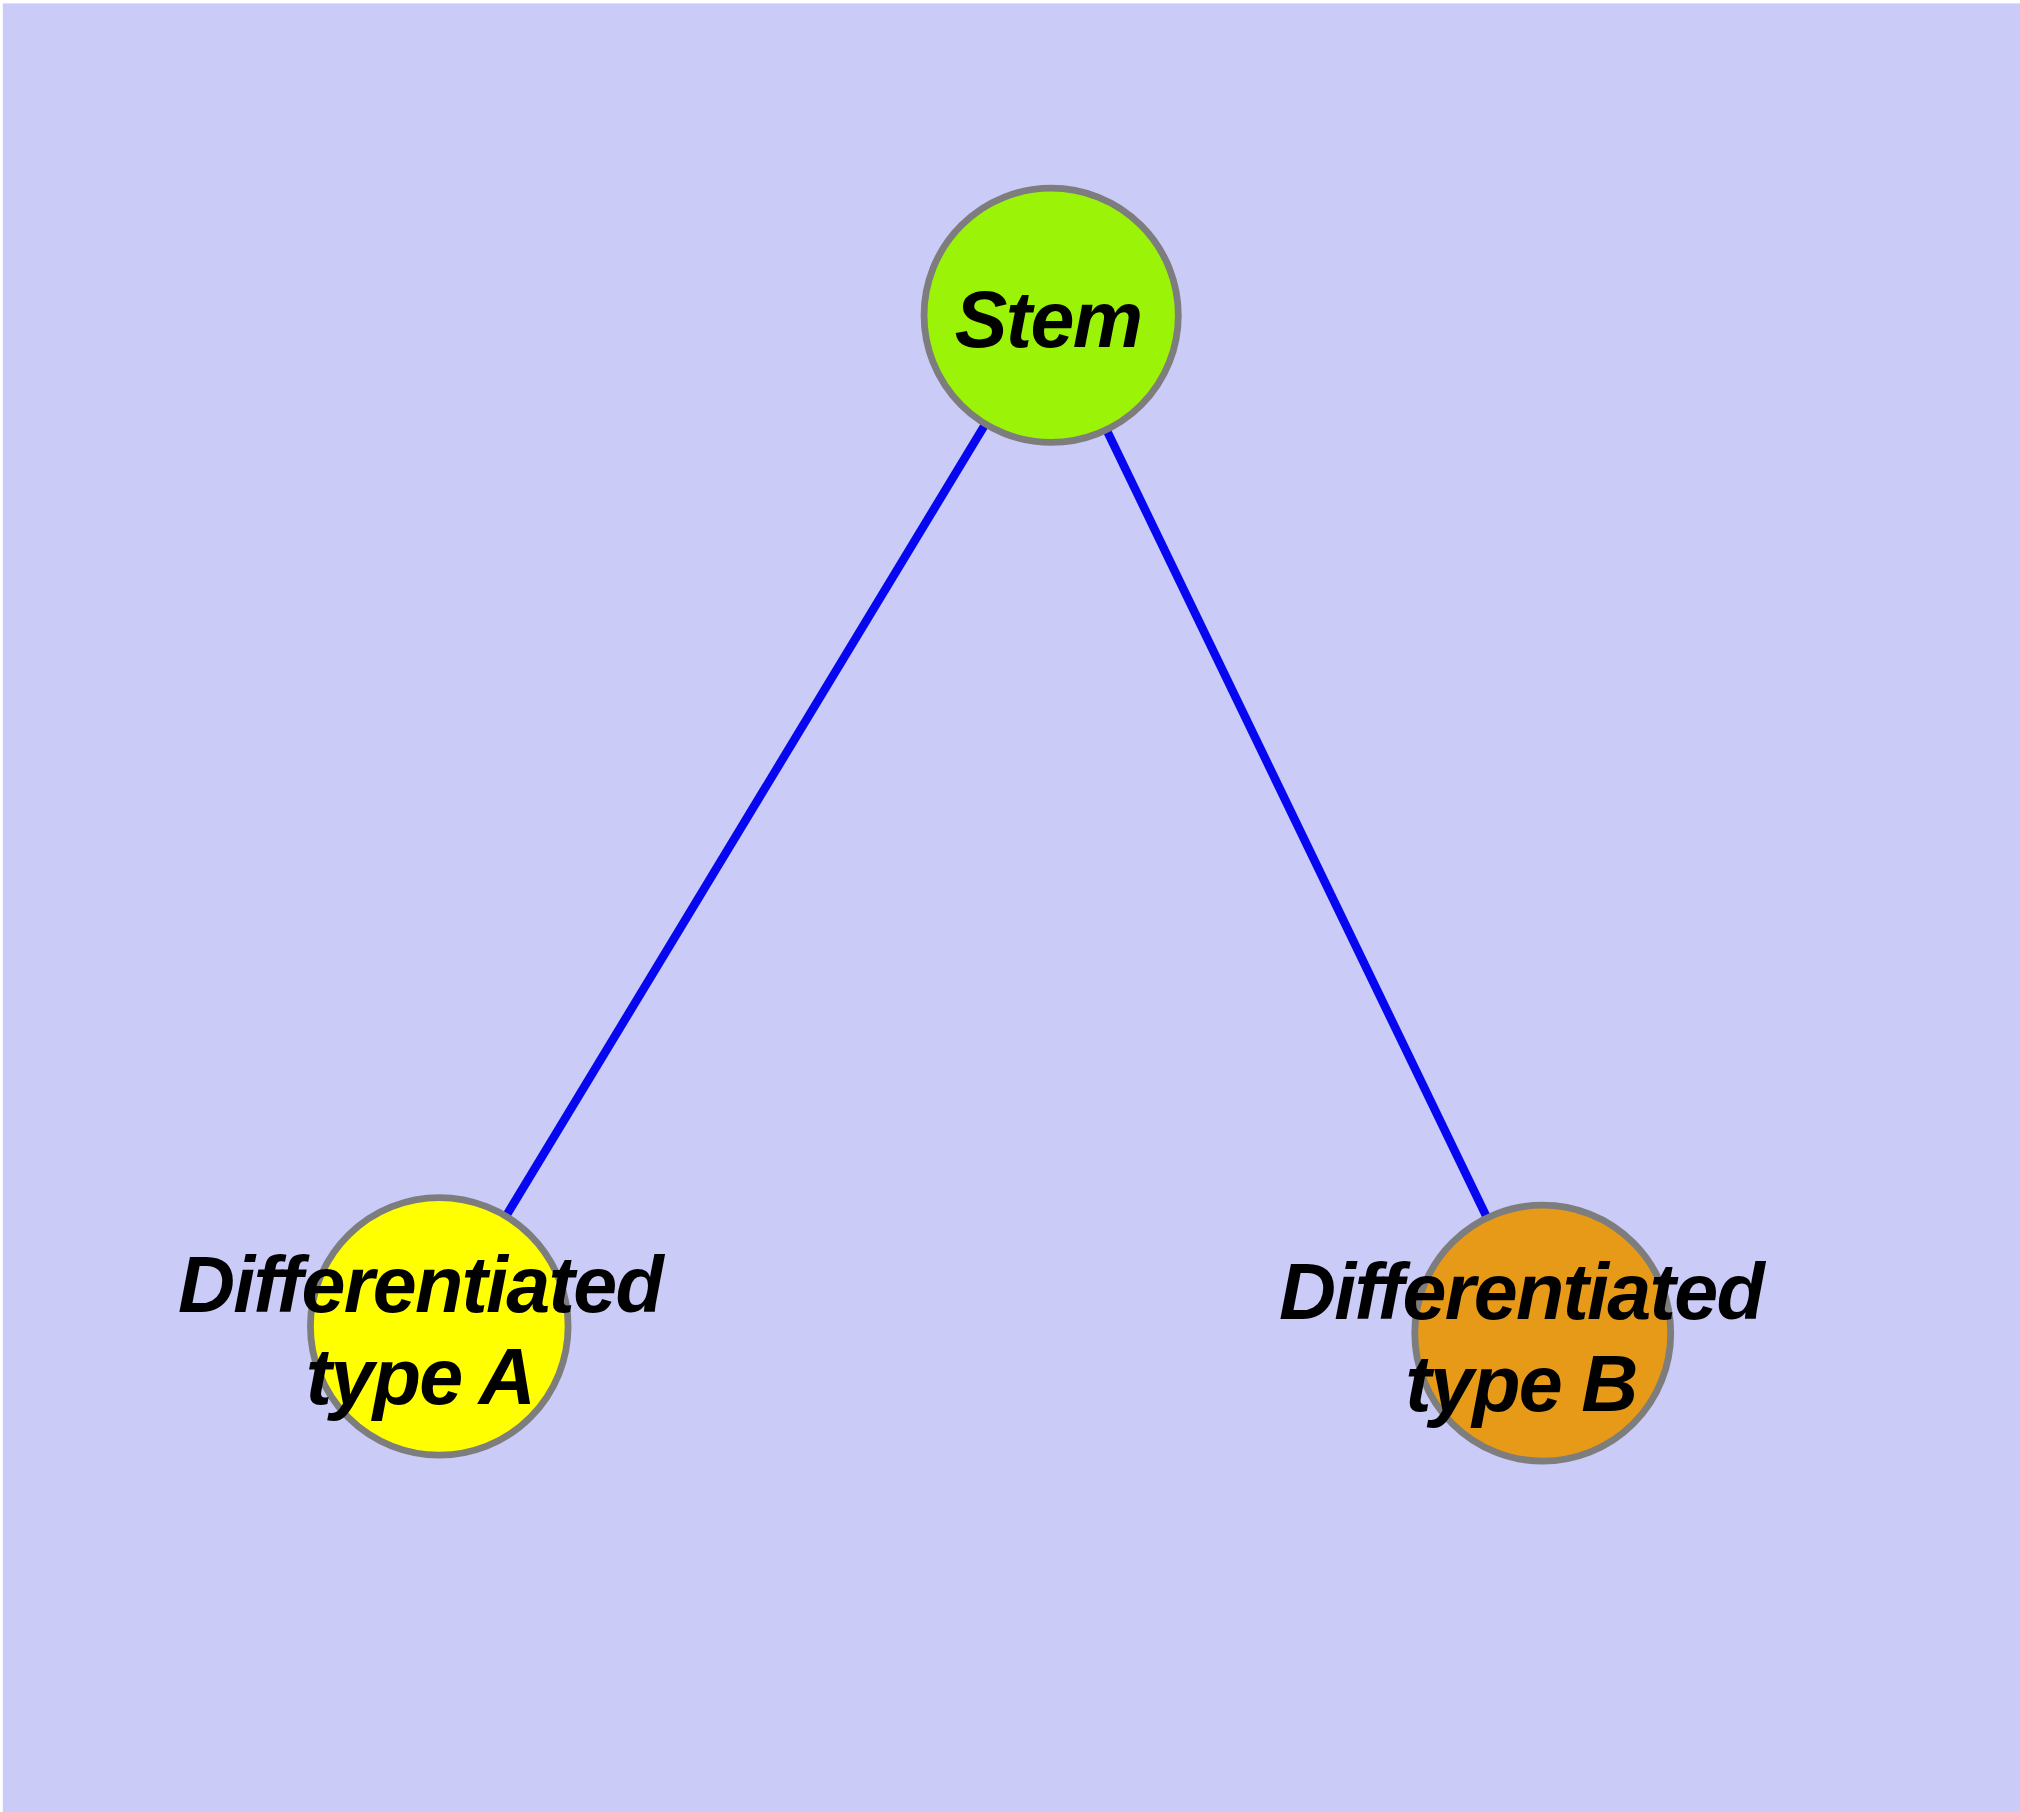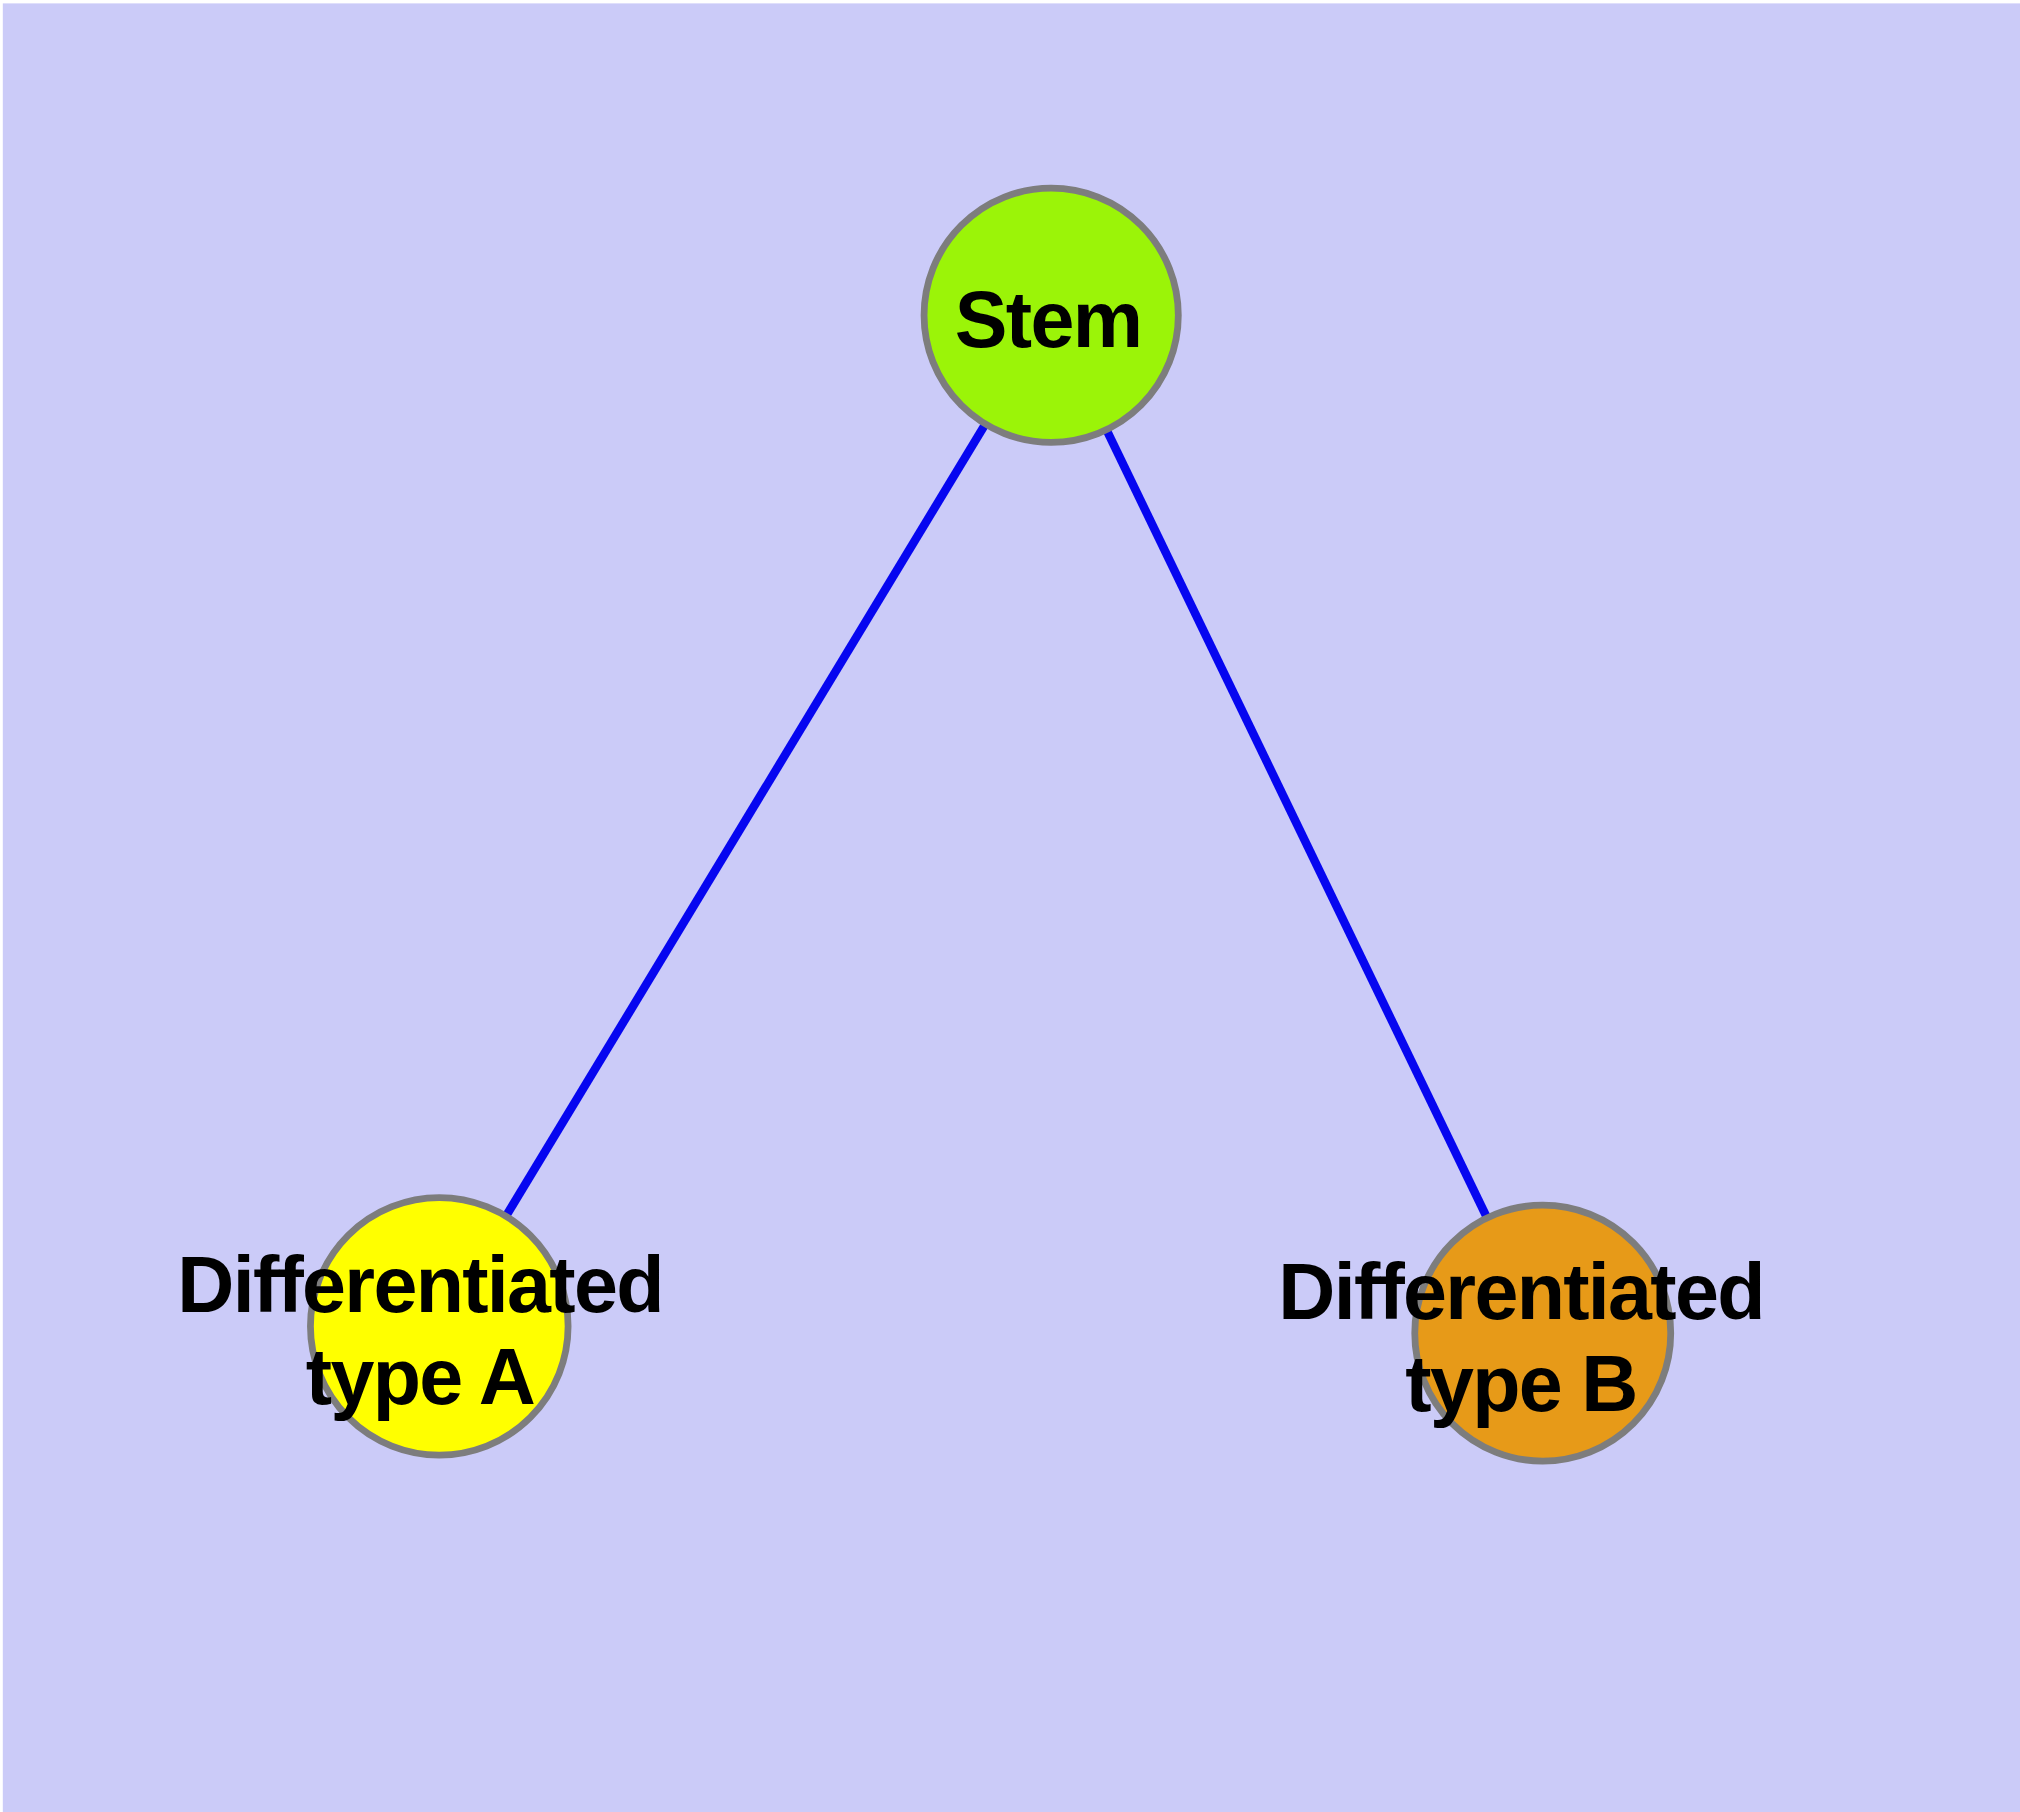--- a/index.html
+++ b/index.html
@@ -35,20 +35,21 @@
     position: absolute;
     transform: translate(-50%, -50%);
     font-weight: bold;
     font-size: 79px;
     line-height: 92px;
     letter-spacing: -1.7px;
     color: var(--label-color, #000000);
     white-space: pre-line;
     text-align: center;
     z-index: 2;
+    font-style: italic;
   }
 </style>
 </head>
 <body>
 
 <div class="stage">
 
   <svg class="graph" width="2021" height="1812" viewBox="0 0 2384 2138">
 
     <rect x="3" y="4" width="2381" height="2134" fill="#CBCBF8"></rect>

